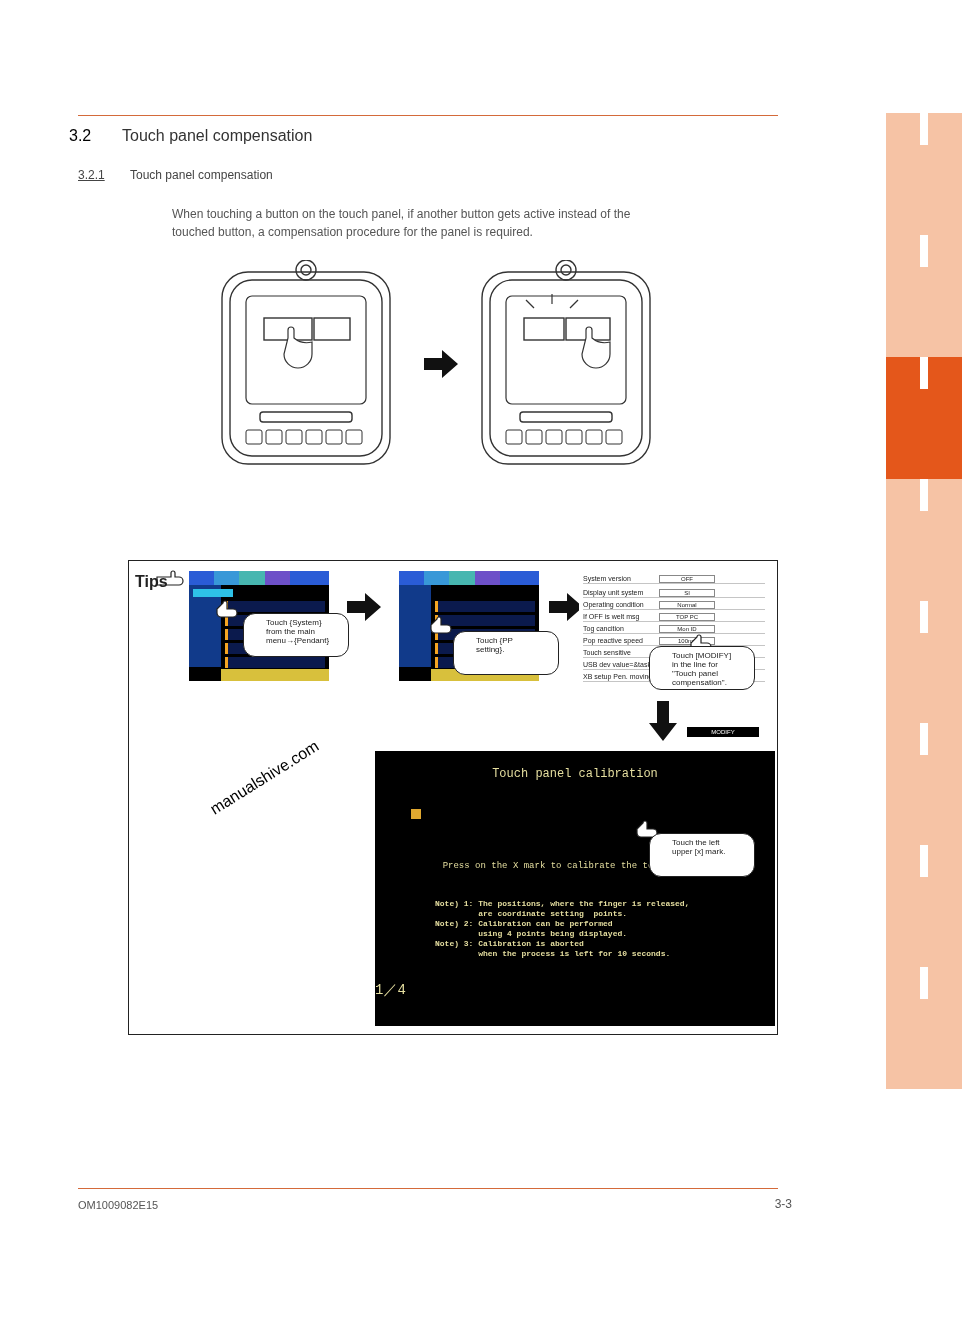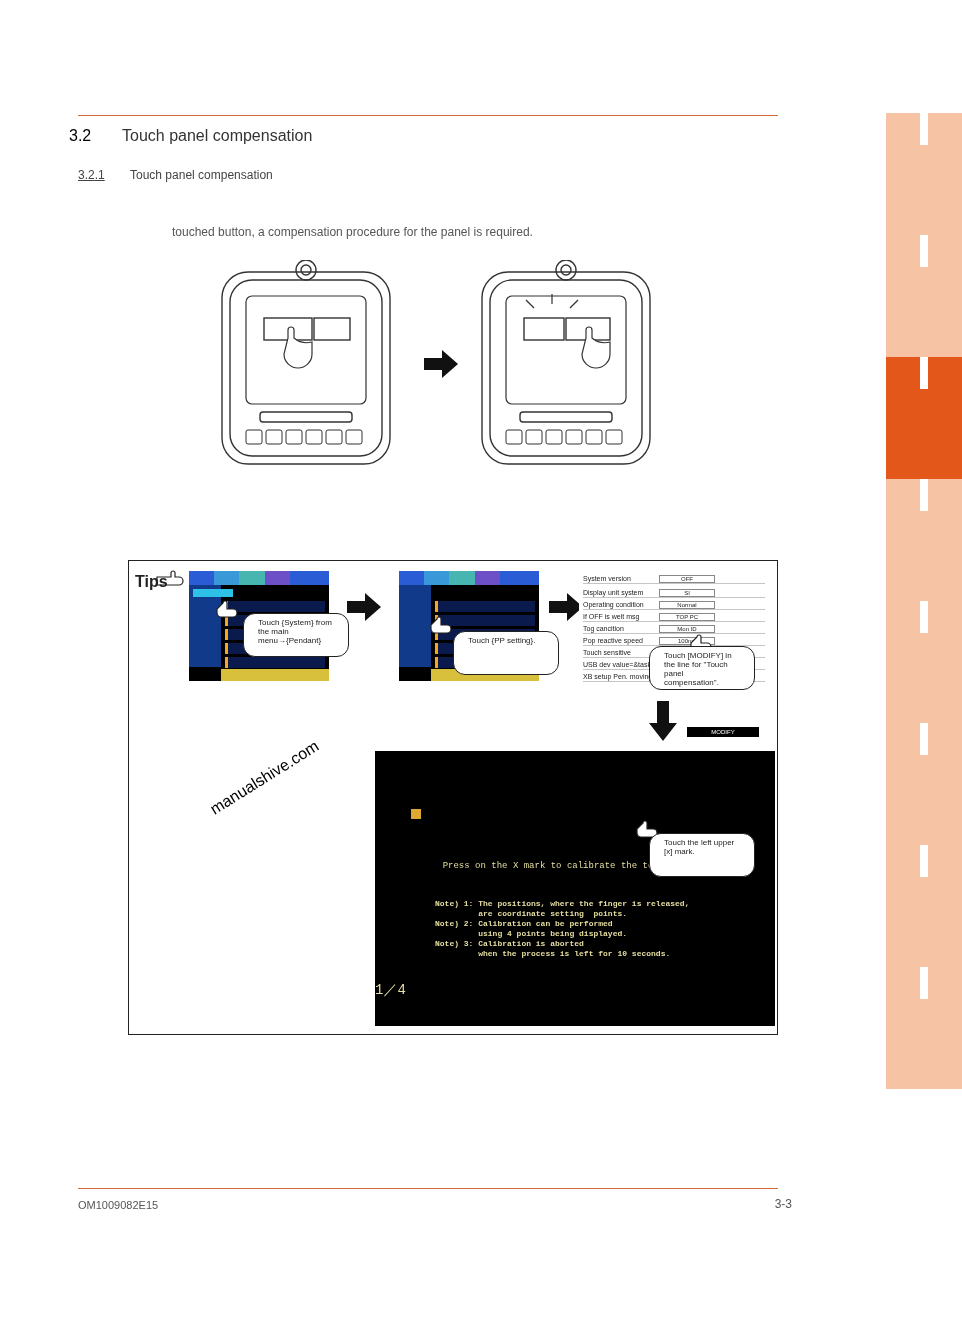--- a/index.html
+++ b/index.html
@@ -54,21 +54,21 @@
   .row.r1{top:30px;} .row.r2{top:44px;} .row.r3{top:58px;} .row.r4{top:72px;} .row.r5{top:86px;}
   .shot .bot { position:absolute; left:32px; right:0; bottom:0; height:12px; background:#d8c03c; }
   .s1 .hl { position:absolute; left:4px; top:18px; width:40px; height:8px; background:#2ec1e7; }
 
   .s3 .fline { position:absolute; left:4px; right:4px; height:9px; font-size:7px; color:#222; border-bottom:1px solid #c5c5c5; }
   .s3 .fline.fA{top:4px;} .s3 .fline.fB{top:18px;} .s3 .fline.fC{top:30px;} .s3 .fline.fD{top:42px;}
   .s3 .fline.fE{top:54px;} .s3 .fline.fF{top:66px;} .s3 .fline.fG{top:78px;} .s3 .fline.fH{top:90px;} .s3 .fline.fI{top:102px;}
   .s3 .fval { position:absolute; right:50px; width:56px; height:8px; border:1px solid #888; font-size:6px; text-align:center; }
   .s3 .mod { position:absolute; right:6px; top:78px; width:72px; height:10px; background:#000; color:#fff; font-size:6px; text-align:center; line-height:10px; }
 
-  .callout { position:absolute; background:#fff; border:1.5px solid #222; border-radius:12px; width:106px; height:44px; font-size:8px; padding:4px 14px; }
+  .callout { position:absolute; background:#fff; border:1.5px solid #222; border-radius:12px; width:106px; height:44px; font-size:8px; padding:4px 22px; }
   .c1 { left:114px; top:52px; }
   .c2 { left:324px; top:70px; }
   .c3 { left:520px; top:85px; }
   .c4 { left:520px; top:272px; }
 
   .finger { position:absolute; width:30px; height:30px; }
 
   .harrow { position:absolute; }
   .ha1 { left:218px; top:32px; }
   .ha2 { left:420px; top:32px; }
@@ -87,20 +87,21 @@
 </style>
 </head>
 <body>
 <div class="page">
 
 <div class="hr-top"></div>
 <div class="section-num">3.2</div>
 <div class="section-title">Touch panel compensation</div>
 <div class="subsection-num">3.2.1</div>
 <div class="subsection-title">Touch panel compensation</div>
+<div class="body-1">When touching a button on the touch panel, if another button gets active instead of the</div>
 <div class="body-2">touched button, a compensation procedure for the panel is required.</div>
 
 <div class="tabcol">
   <div class="tab l">
         <div class="notch"></div>
       </div>
   <div class="tab l">
         <div class="notch"></div>
       </div>
   <div class="tab a">
@@ -247,20 +248,21 @@
   <svg class="finger" style="left:556px; top:70px" viewBox="0 0 30 30">
         <path d="M12 6 a2 2 0 0 1 4 0 v6 h6 a4 4 0 0 1 0 8 h-12 a4 4 0 0 1 -4 -4 v-4 z" fill="#fff" stroke="#222" stroke-width="1.2"></path>
       </svg>
   <div class="callout c3">Touch [MODIFY] in the line for "Touch panel compensation".</div>
 
   <svg class="vdown" width="28" height="40" viewBox="0 0 28 40">
         <path d="M8 0 h12 v22 h8 l-14 18 -14 -18 h8 z" fill="#111"></path>
       </svg>
 
   <div class="calib">
+    <div class="t">Touch panel calibration</div>
     <div class="sq"></div>
     <div class="msg">Press on the X mark to calibrate the touch panel.</div>
     <div class="notes"><span>Note) 1: The positions, where the finger is released,</span>
 <span>         are coordinate setting  points.</span>
 <span>Note) 2: Calibration can be performed</span>
 <span>         using 4 points being displayed.</span>
 <span>Note) 3: Calibration is aborted</span>
 <span>         when the process is left for 10 seconds.</span></div>
     <div class="ctr">1／4</div>
   </div>

